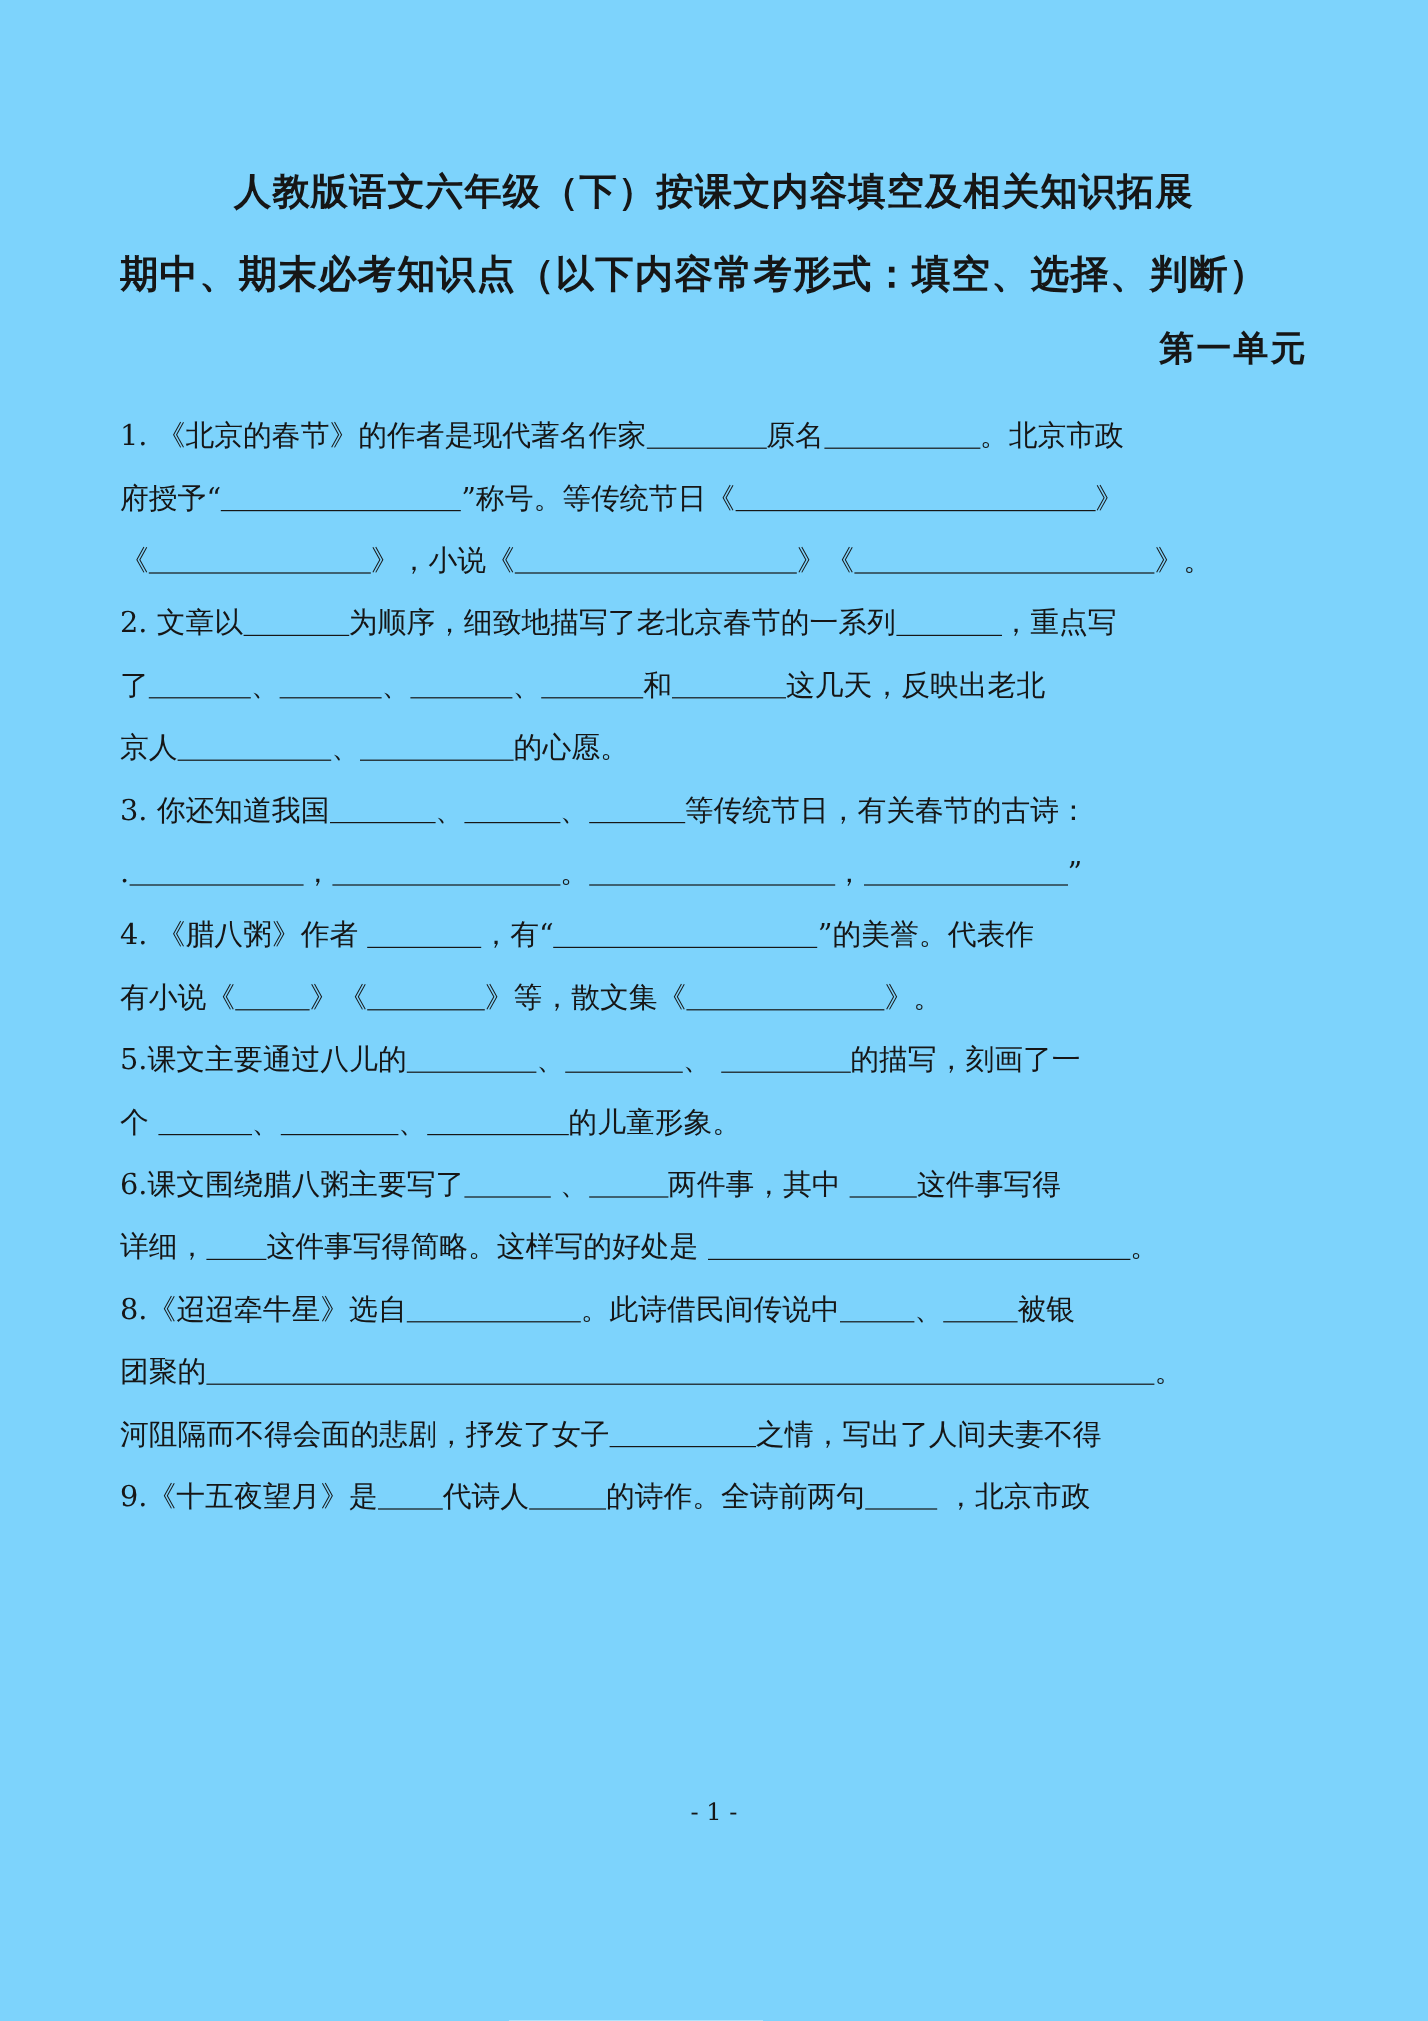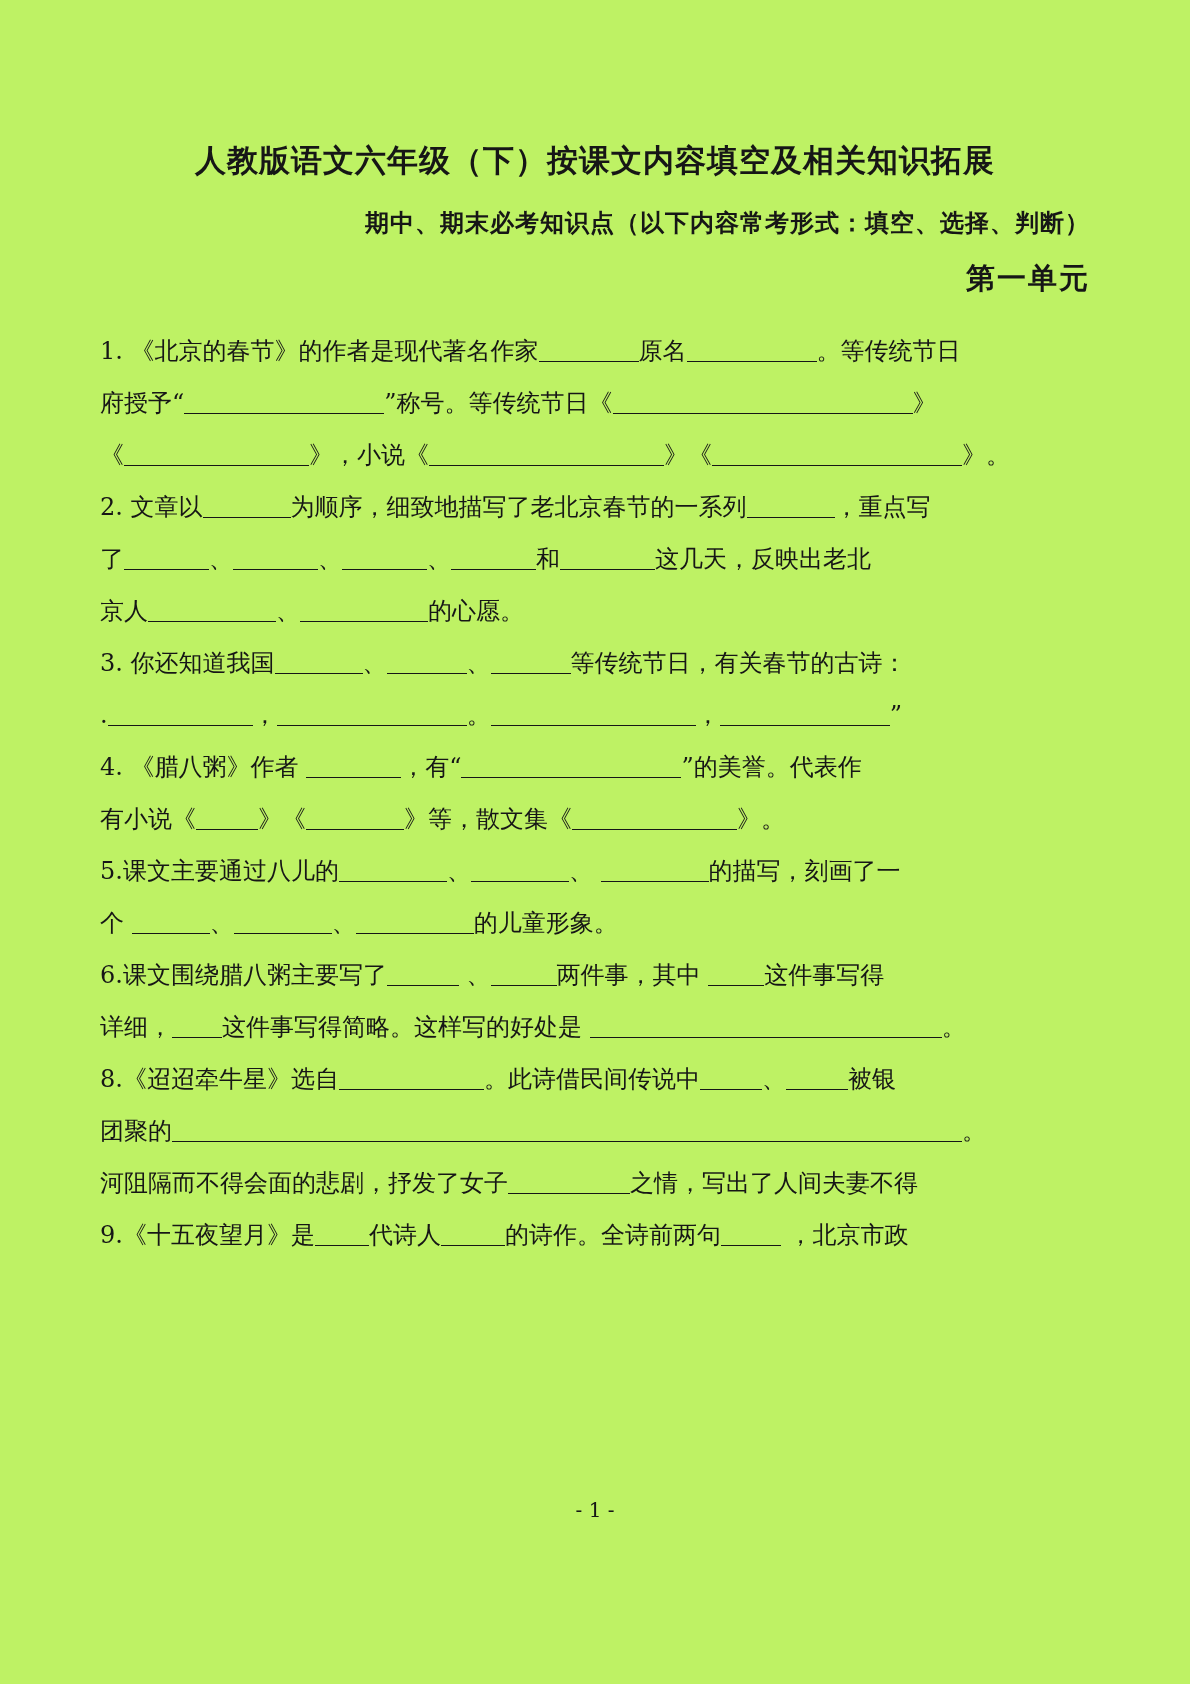--- a/index.html
+++ b/index.html
@@ -5,40 +5,40 @@
   html, body {
     margin: 0;
     padding: 0;
     background: #ffffff;
   }
   .page {
     position: relative;
     width: 1190px;
     height: 1684px;
     margin: 0 auto;
-    background: #bef264;
+    background: #7dd3fc;
     font-family: "DejaVu Serif", "Liberation Serif", serif;
     color: #161616;
     overflow: hidden;
     box-sizing: border-box;
   }
   .content {
     padding: 142px 100px 0 100px;
   }
   .doc-title {
     font-size: 31px;
     font-weight: bold;
     text-align: center;
     line-height: 1.2;
     letter-spacing: 1px;
   }
   .doc-subtitle {
-    font-size: 24px;
+    font-size: 32px;
     font-weight: bold;
-    text-align: right;
+    text-align: left;
     margin-top: 28px;
     letter-spacing: 1px;
   }
   .doc-section {
     font-size: 29px;
     font-weight: bold;
     text-align: right;
     margin-top: 20px;
     letter-spacing: 2px;
   }
@@ -73,21 +73,21 @@
 </head>
 <body>
 
 <div class="page">
   <div class="content">
     <div class="doc-title">人教版语文六年级（下）按课文内容填空及相关知识拓展</div>
     <div class="doc-subtitle">期中、期末必考知识点（以下内容常考形式：填空、选择、判断）</div>
     <div class="doc-section">第一单元</div>
     <div class="questions">
         <div class="q-block">
-          <div class="q-line"><span>1. 《北京的春节》的作者是现代著名作家</span><span class="blank" style="width: 100px;"></span><span>原名</span><span class="blank" style="width: 130px;"></span><span>。等传统节日</span></div>
+          <div class="q-line"><span>1. 《北京的春节》的作者是现代著名作家</span><span class="blank" style="width: 100px;"></span><span>原名</span><span class="blank" style="width: 130px;"></span><span>。北京市政</span></div>
           <div class="q-line"><span>府授予“</span><span class="blank" style="width: 200px;"></span><span>”称号。等传统节日《</span><span class="blank" style="width: 300px;"></span><span>》</span></div>
           <div class="q-line"><span>《</span><span class="blank" style="width: 185px;"></span><span>》，小说《</span><span class="blank" style="width: 235px;"></span><span>》《</span><span class="blank" style="width: 250px;"></span><span>》。</span></div>
         </div>
         <div class="q-block">
           <div class="q-line"><span>2. 文章以</span><span class="blank" style="width: 88px;"></span><span>为顺序，细致地描写了老北京春节的一系列</span><span class="blank" style="width: 88px;"></span><span>，重点写</span></div>
           <div class="q-line"><span>了</span><span class="blank" style="width: 85px;"></span><span>、</span><span class="blank" style="width: 85px;"></span><span>、</span><span class="blank" style="width: 85px;"></span><span>、</span><span class="blank" style="width: 85px;"></span><span>和</span><span class="blank" style="width: 95px;"></span><span>这几天，反映出老北</span></div>
           <div class="q-line"><span>京人</span><span class="blank" style="width: 128px;"></span><span>、</span><span class="blank" style="width: 128px;"></span><span>的心愿。</span></div>
         </div>
         <div class="q-block">
           <div class="q-line"><span>3. 你还知道我国</span><span class="blank" style="width: 88px;"></span><span>、</span><span class="blank" style="width: 80px;"></span><span>、</span><span class="blank" style="width: 80px;"></span><span>等传统节日，有关春节的古诗：</span></div>

